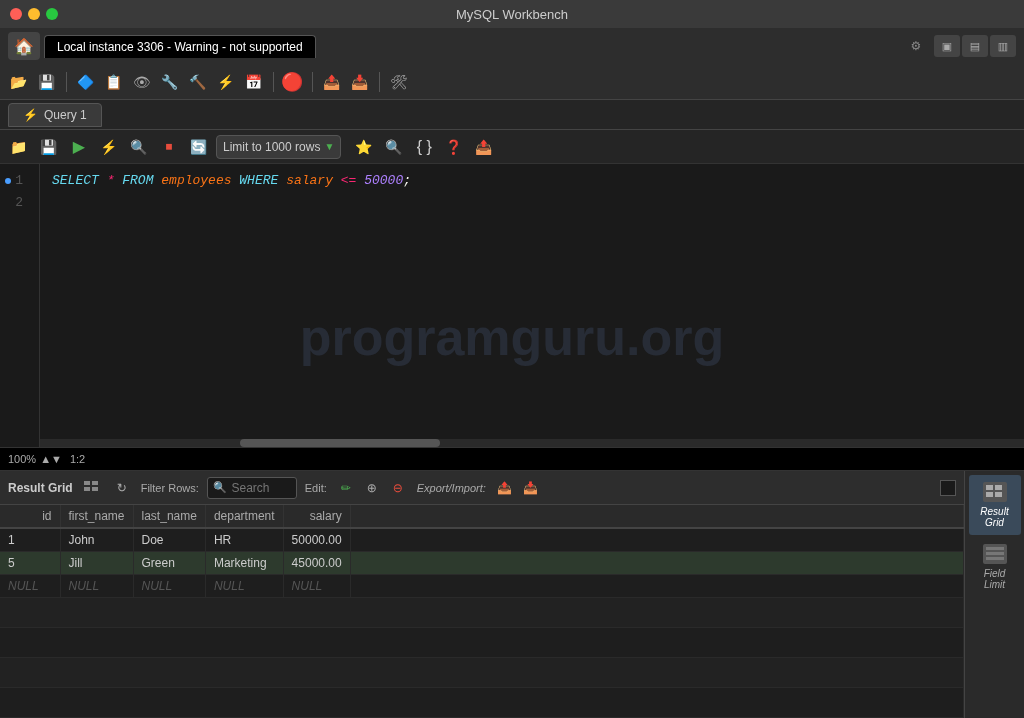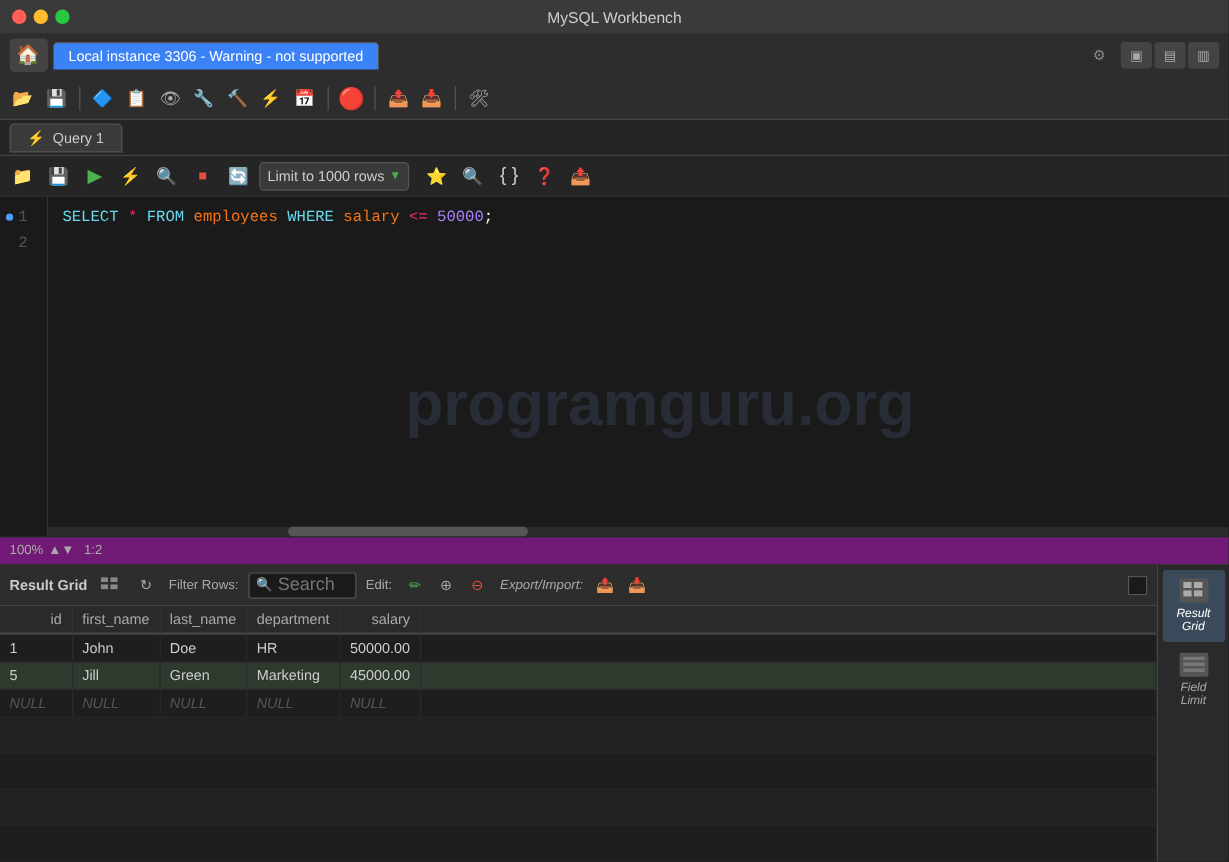--- a/index.html
+++ b/index.html
@@ -69,21 +69,21 @@
       border-radius: 4px 4px 0 0;
       padding: 4px 12px;
       color: #ccc;
       font-size: 12px;
       cursor: pointer;
       display: flex;
       align-items: center;
       gap: 6px;
     }
     .nav-tab.active {
-      background: #3b82f6;
+      background: #000000;
       color: #fff;
     }
     .settings-btn {
       margin-left: auto;
       width: 28px;
       height: 28px;
       display: flex;
       align-items: center;
       justify-content: center;
       cursor: pointer;
@@ -223,44 +223,43 @@
       background: #4a9eff;
       display: inline-block;
     }
     .sql-lines {
       padding: 6px 12px;
       font-family: "Courier New", monospace;
       font-size: 13px;
       line-height: 22px;
       color: #f8f8f2;
     }
-    .sql-line { display: flex; align-items: center; }
+    .sql-line { display: flex; align-items: center; font-style: italic; }
     .kw { color: #66d9ef; }
     .op { color: #f92672; }
     .num { color: #ae81ff; }
     .col { color: #f97316; }
 
     
     .watermark {
       position: absolute;
       bottom: 80px;
       left: 50%;
       transform: translateX(-50%);
       color: rgba(80,100,140,0.25);
       font-size: 52px;
       font-weight: bold;
       white-space: nowrap;
       pointer-events: none;
       user-select: none;
-      margin-left: 38px;
     }
 
     
     .status-zoom {
-      background: #701a75;
+      background: #000000;
       height: 24px;
       display: flex;
       align-items: center;
       padding: 0 8px;
       gap: 8px;
       border-top: 1px solid #333;
       border-bottom: 1px solid #333;
     }
     .zoom-control {
       display: flex;
@@ -332,21 +331,21 @@
       width: 90px;
       display: flex;
       align-items: center;
       padding: 0 6px;
       gap: 4px;
     }
     .search-box input {
       background: transparent;
       border: none;
       color: #ccc;
-      font-size: 15px;
+      font-size: 12px;
       outline: none;
       width: 60px;
     }
     .edit-label {
       color: #aaa;
       font-size: 11px;
     }
     .export-label {
       color: #aaa;
       font-size: 11px;

